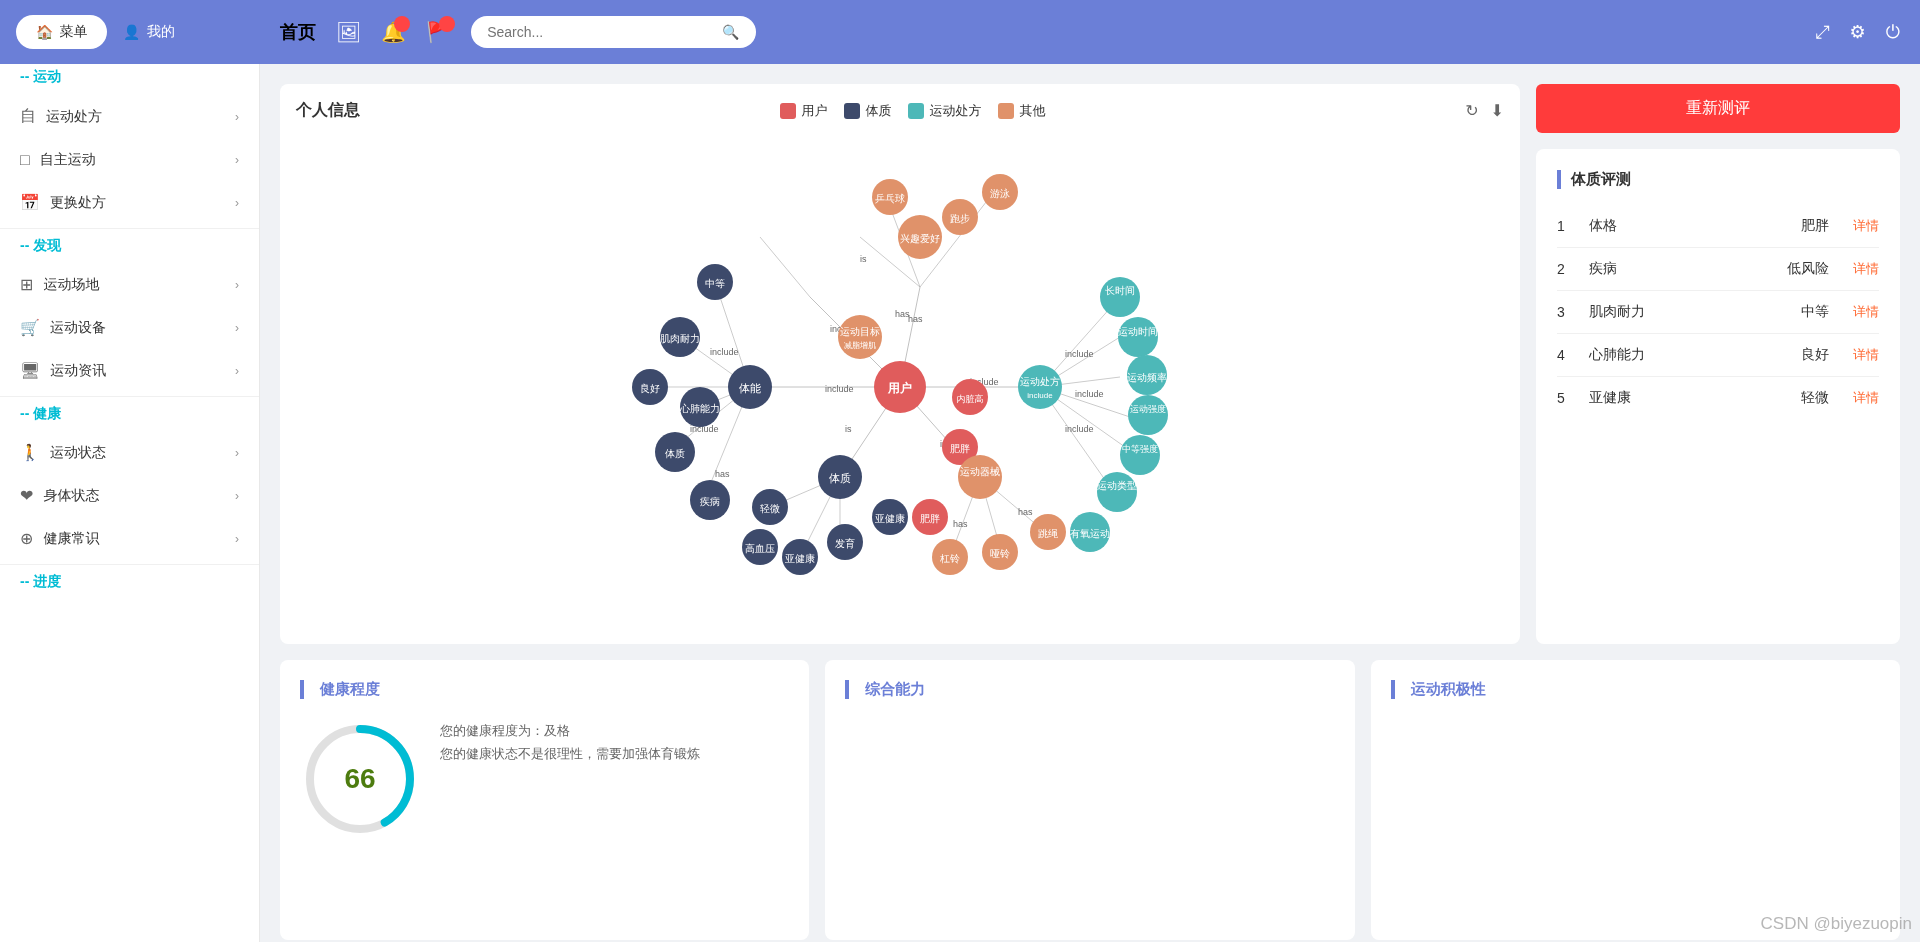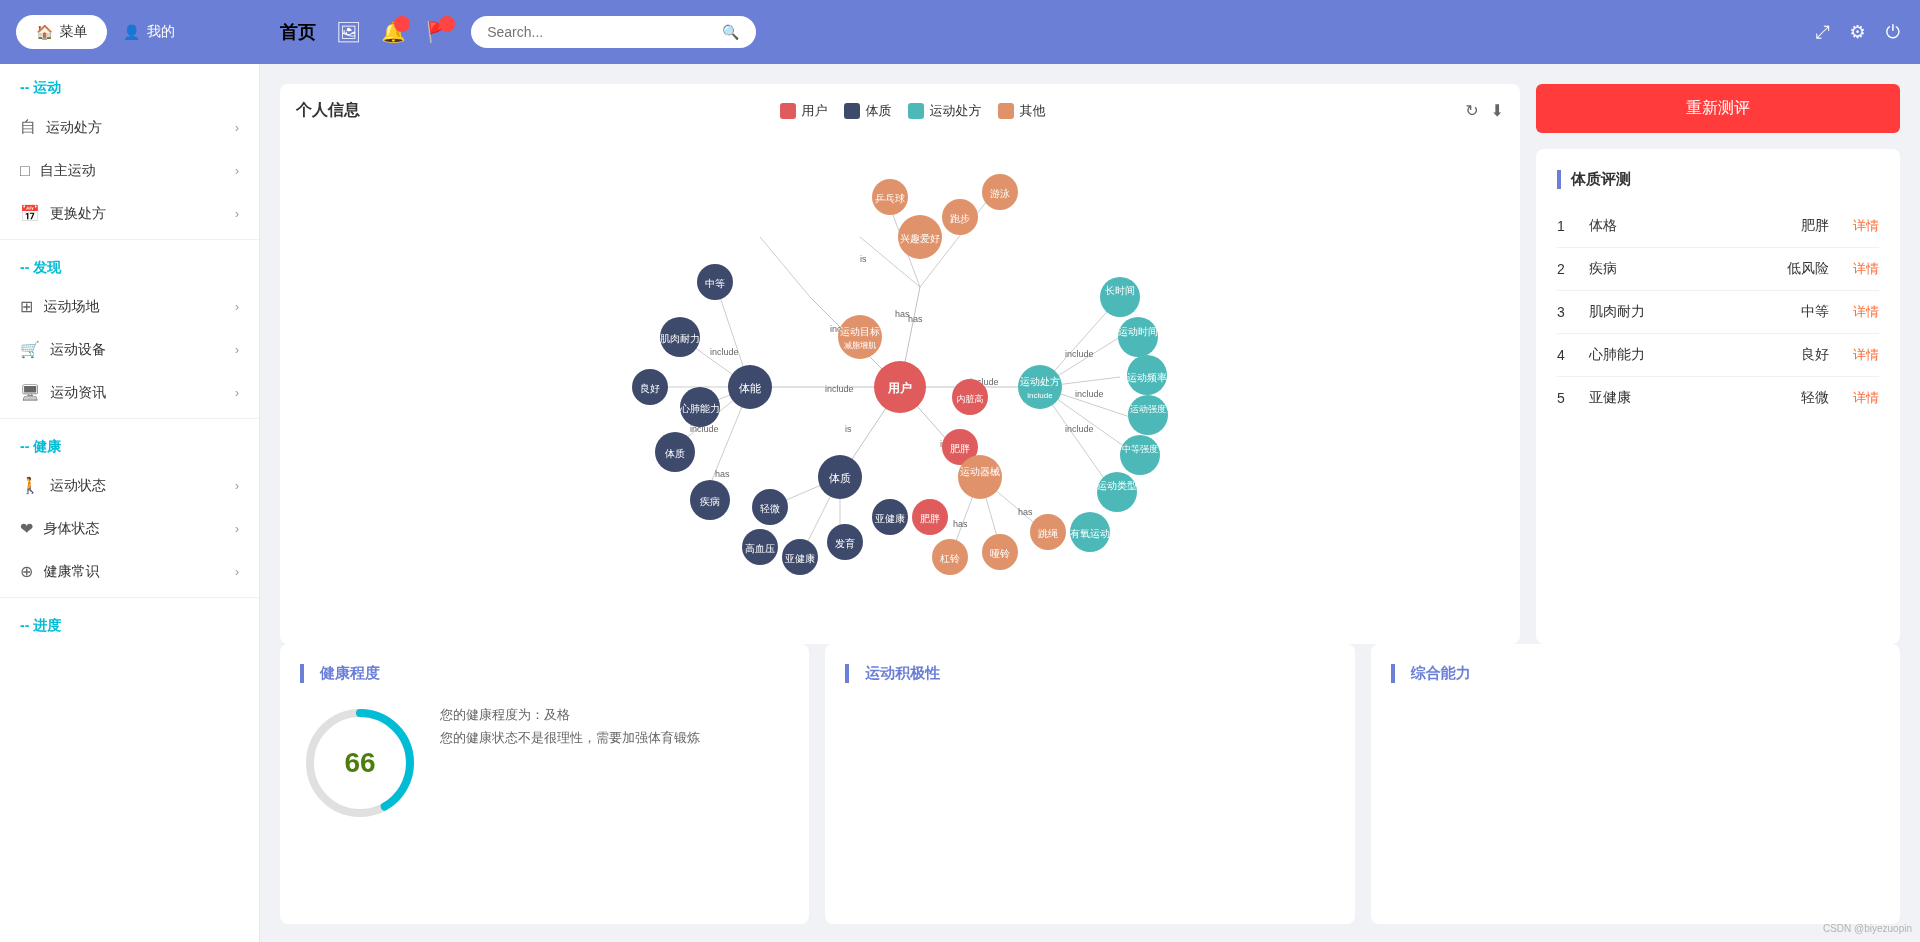--- a/index.html
+++ b/index.html
@@ -58,41 +58,41 @@
     }
 
     
     .sidebar {
       position: fixed; top: 64px; left: 0; width: 260px; height: calc(942px - 64px);
       background: white; overflow-y: auto;
       border-right: 1px solid #e8e8e8;
     }
     .sidebar-section-title {
       color: #00bcd4; font-size: 14px; font-weight: bold;
-      padding: 15px 20px 8px;
+      padding: 4px 20px 8px;
     }
     .sidebar-item {
       display: flex; align-items: center; justify-content: space-between;
       padding: 12px 20px; cursor: pointer; color: #333; font-size: 14px;
     }
     .sidebar-item-left { display: flex; align-items: center; gap: 10px; }
     .sidebar-icon { font-size: 16px; color: #666; }
     .sidebar-arrow { color: #999; font-size: 12px; }
     .sidebar-divider { height: 1px; background: #f0f0f0; margin: 4px 0; }
 
     
     .main {
       margin-left: 260px; margin-top: 64px;
       padding: 20px; height: calc(942px - 64px);
       overflow-y: auto; background: #f0f2f5;
     }
 
     
     .top-section {
-      display: flex; gap: 16px; margin-bottom: 0;
+      display: flex; gap: 16px; margin-bottom: 16px;
     }
     .graph-card {
       background: white; border-radius: 8px; flex: 1;
       padding: 16px; min-height: 560px;
     }
     .graph-header {
       display: flex; align-items: center; justify-content: space-between;
       margin-bottom: 16px;
     }
     .graph-title { font-size: 16px; font-weight: bold; color: #333; }
@@ -157,21 +157,21 @@
     .health-circle-svg { width: 120px; height: 120px; }
     .health-score {
       position: absolute; top: 50%; left: 50%; transform: translate(-50%, -50%);
       font-size: 28px; font-weight: bold; color: #4d7c0f; text-align: right;
     }
     .health-text { font-size: 13px; color: #666; line-height: 1.8; }
 
     
     .watermark {
       position: fixed; bottom: 8px; right: 8px;
-      font-size: 10px; color: #999; opacity: 0.7; text-align: right;
+      font-size: 17px; color: #999; opacity: 0.7; text-align: right;
     }
   </style>
 </head>
 <body>
 
 <nav class="top-nav">
   <div class="top-nav-left">
     <button class="menu-btn">
       <span>🏠</span>
       <span>菜单</span>
@@ -524,22 +524,22 @@
           <span class="health-score">66</span>
         </div>
         <div>
           <p class="health-text">您的健康程度为：及格</p>
           <p class="health-text">您的健康状态不是很理性，需要加强体育锻炼</p>
         </div>
       </div>
     </div>
 
     <div class="bottom-card">
+      <div class="bottom-card-title">综合能力</div>
+    </div>
+
+    <div class="bottom-card">
       <div class="bottom-card-title">运动积极性</div>
     </div>
-
-    <div class="bottom-card">
-      <div class="bottom-card-title">综合能力</div>
-    </div>
   </div>
 </main>
 
 <div class="watermark">CSDN @biyezuopin</div>
 
 </body></html>

